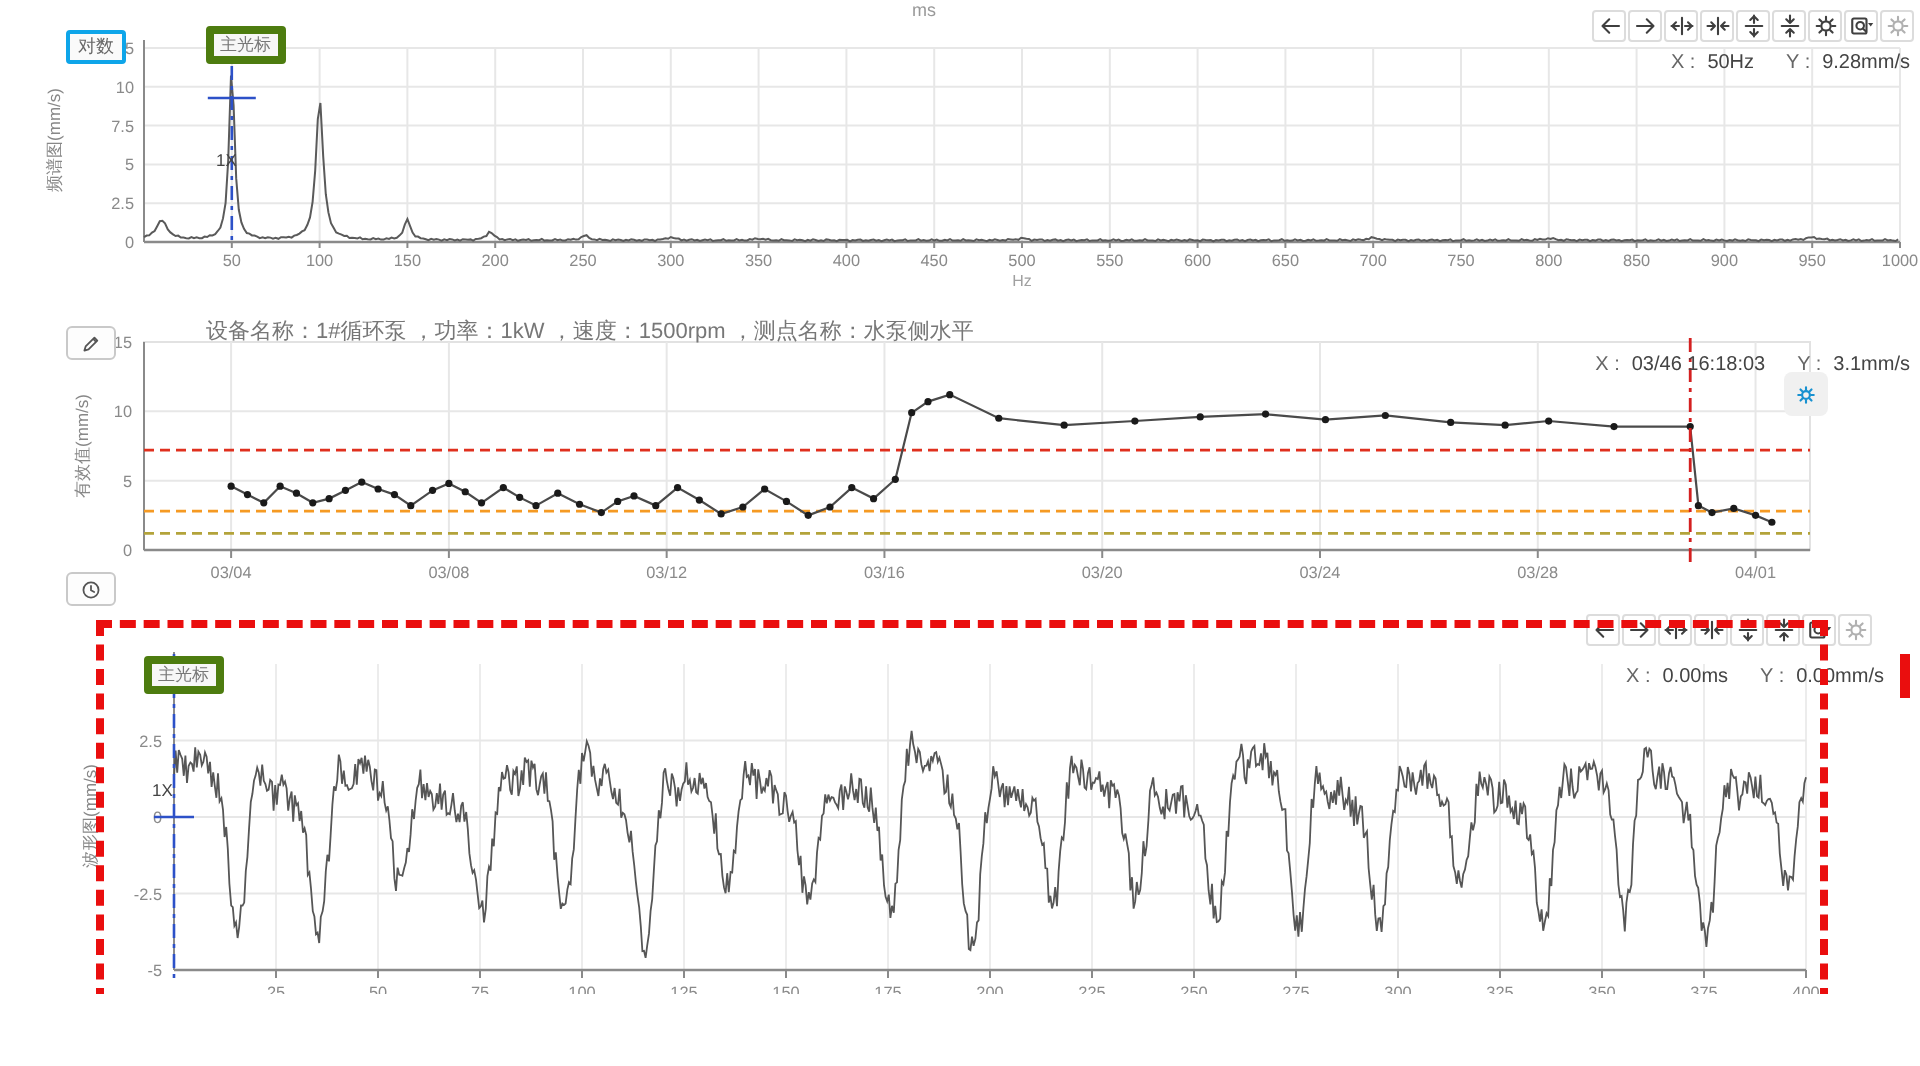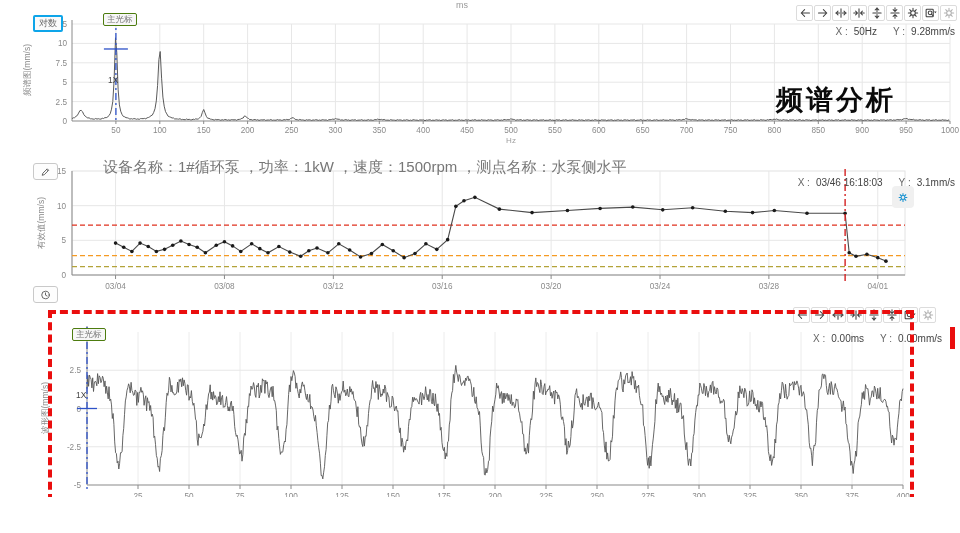--- a/index.html
+++ b/index.html
@@ -8,21 +8,21 @@
   .abs{position:absolute;}
   .small{font-size:9px;color:#999;}
   .toolbar{position:absolute;display:flex;gap:1px;z-index:3;}
   .tbtn{width:17px;height:16px;background:#fff;border:1px solid #dcdcdc;border-radius:2px;
         display:flex;align-items:center;justify-content:center;box-sizing:border-box;padding:0;cursor:pointer;}
   .tbtn svg{display:block;}
   .sqbtn{position:absolute;background:#fdfdfd;border:1px solid #c9c9c9;border-radius:3px;
          display:flex;align-items:center;justify-content:center;box-sizing:border-box;cursor:pointer;z-index:3;}
   .logbtn{position:absolute;font-size:9px;color:#666;background:#fafafa;border:2px solid #0ea5e9;
           border-radius:2px;padding:1px 4px;line-height:11px;z-index:3;cursor:pointer;}
-  .cursor-tag{position:absolute;font-size:8.5px;color:#777;background:#f7f7f7;border:1px solid #4d7c0f;
+  .cursor-tag{position:absolute;font-size:8.5px;color:#777;background:#f7f7f7;border:4px solid #4d7c0f;
               border-radius:2px;padding:0 3px;line-height:11px;z-index:4;}
   .harmonic{position:absolute;font-size:8.5px;color:#444;z-index:4;margin-top:48px;}
   .ylab{position:absolute;font-size:8.5px;color:#888;white-space:nowrap;
         transform:translate(-50%,-50%) rotate(-90deg);z-index:2;}
   .readout{position:absolute;display:flex;align-items:center;font-size:10px;color:#555;z-index:4;white-space:nowrap;}
   .readout .lbl{color:#666;margin-right:6px;}
   .readout .val{color:#444;}
   .readout .gap{width:16px;}
   .annot-title{position:absolute;font-size:27px;font-weight:bold;color:#0a0a0a;letter-spacing:3px;z-index:5;}
   .red-rect{position:absolute;border:4px dashed #ea0e0e;z-index:6;pointer-events:none;background:transparent;}
@@ -179,29 +179,28 @@
   <div class="ylab" style="left:28px;top:70px;">频谱图(mm/s)</div>
   <div class="cursor-tag" style="left:103px;top:13px;">主光标</div>
   <div class="harmonic" style="left:108px;top:27px;">1X</div>
   <div class="readout" style="right:5px;top:26px;">
     <span class="lbl">X :</span>
     <span class="val">50Hz</span>
     <span class="gap"></span>
     <span class="lbl">Y :</span>
     <span class="val">9.28mm/s</span>
   </div>
-  <div class="annot-title" style="left:776px;top:82px;">频谱分析</div>
 
   <button class="sqbtn" style="left:33px;top:163px;width:25px;height:17px;">
     <svg width="12" height="12" viewBox="0 0 16 16" fill="none" stroke="#555" stroke-width="1.3" stroke-linejoin="round">
       <path d="M3.2 12.8l.9-3 6.4-6.4 2.1 2.1-6.4 6.4z"></path>
         <path d="M9.6 4.3l2.1 2.1"></path>
     </svg>
   </button>
-  <div class="abs" style="left:103px;top:158px;font-size:15px;color:#777;z-index:3;">设备名称：1#循环泵 ，功率：1kW ，速度：1500rpm ，测点名称：水泵侧水平</div>
+  <div class="abs" style="left:103px;top:158px;font-size:11px;color:#777;z-index:3;">设备名称：1#循环泵 ，功率：1kW ，速度：1500rpm ，测点名称：水泵侧水平</div>
   <svg class="chart" id="svg-trend" style="top:155px;" width="960" height="150">
       <rect x="72" y="16" width="833" height="104" fill="none" stroke="#e2e2e2" stroke-width="1"></rect>
       <g>
         <line x1="72" y1="50.66666666666667" x2="905" y2="50.66666666666667" stroke="#e7e7e7"></line>
         <line x1="72" y1="85.33333333333334" x2="905" y2="85.33333333333334" stroke="#e7e7e7"></line>
         <line x1="115.55555555555556" y1="16" x2="115.55555555555556" y2="120" stroke="#e7e7e7"></line>
         <line x1="224.44444444444443" y1="16" x2="224.44444444444443" y2="120" stroke="#e7e7e7"></line>
         <line x1="333.3333333333333" y1="16" x2="333.3333333333333" y2="120" stroke="#e7e7e7"></line>
         <line x1="442.22222222222223" y1="16" x2="442.22222222222223" y2="120" stroke="#e7e7e7"></line>
         <line x1="551.1111111111111" y1="16" x2="551.1111111111111" y2="120" stroke="#e7e7e7"></line>

